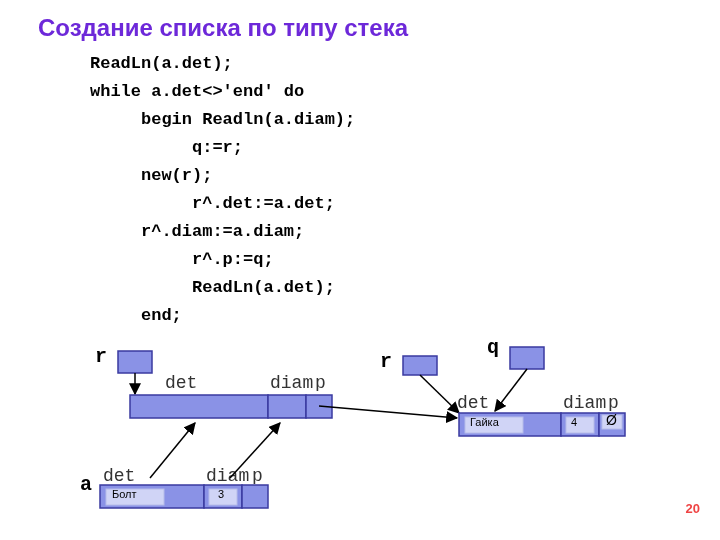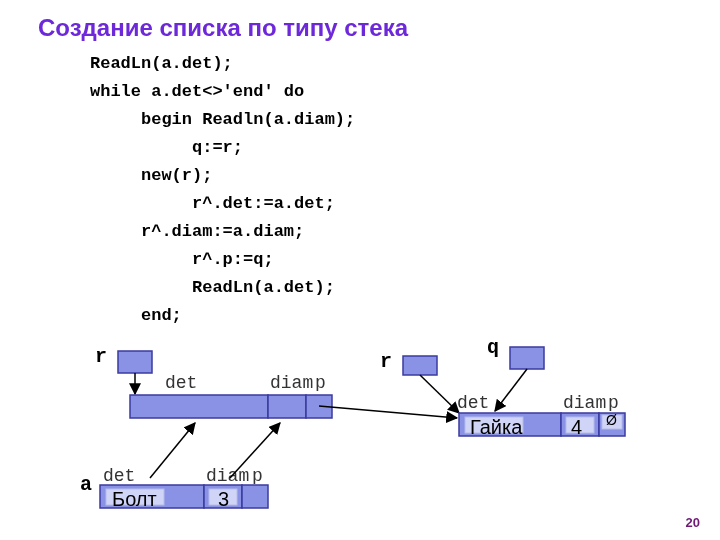--- a/index.html
+++ b/index.html
@@ -34,23 +34,23 @@
   }
   .diagram {
     position: absolute;
     left: 0;
     top: 0;
     width: 720px;
     height: 540px;
   }
   .lbl-var { font-family: "Courier New", monospace; font-size: 20px; font-weight: bold; color: #000; }
   .lbl-field { font-family: "Courier New", monospace; font-size: 18px; color: #333; }
-  .cell-text { font-family: Arial, sans-serif; font-size: 20px; color: #000; }
+  .cell-text { font-family: Arial, sans-serif; font-size: 11px; color: #000; }
   .oslash { font-family: Arial, sans-serif; font-size: 14px; color: #000; }
-  .pagenum { position: absolute; right: 20px; bottom: 10px; font-size: 13px; font-weight: bold; color: #701a75; }
+  .pagenum { position: absolute; right: 20px; bottom: 24px; font-size: 13px; font-weight: bold; color: #ef4444; }
 </style>
 </head>
 <body>
 
 <div class="title">Создание списка по типу стека</div>
 <div class="code">ReadLn(a.det);
 while a.det&lt;&gt;'end' do
      begin Readln(a.diam);
           q:=r;
      new(r);

